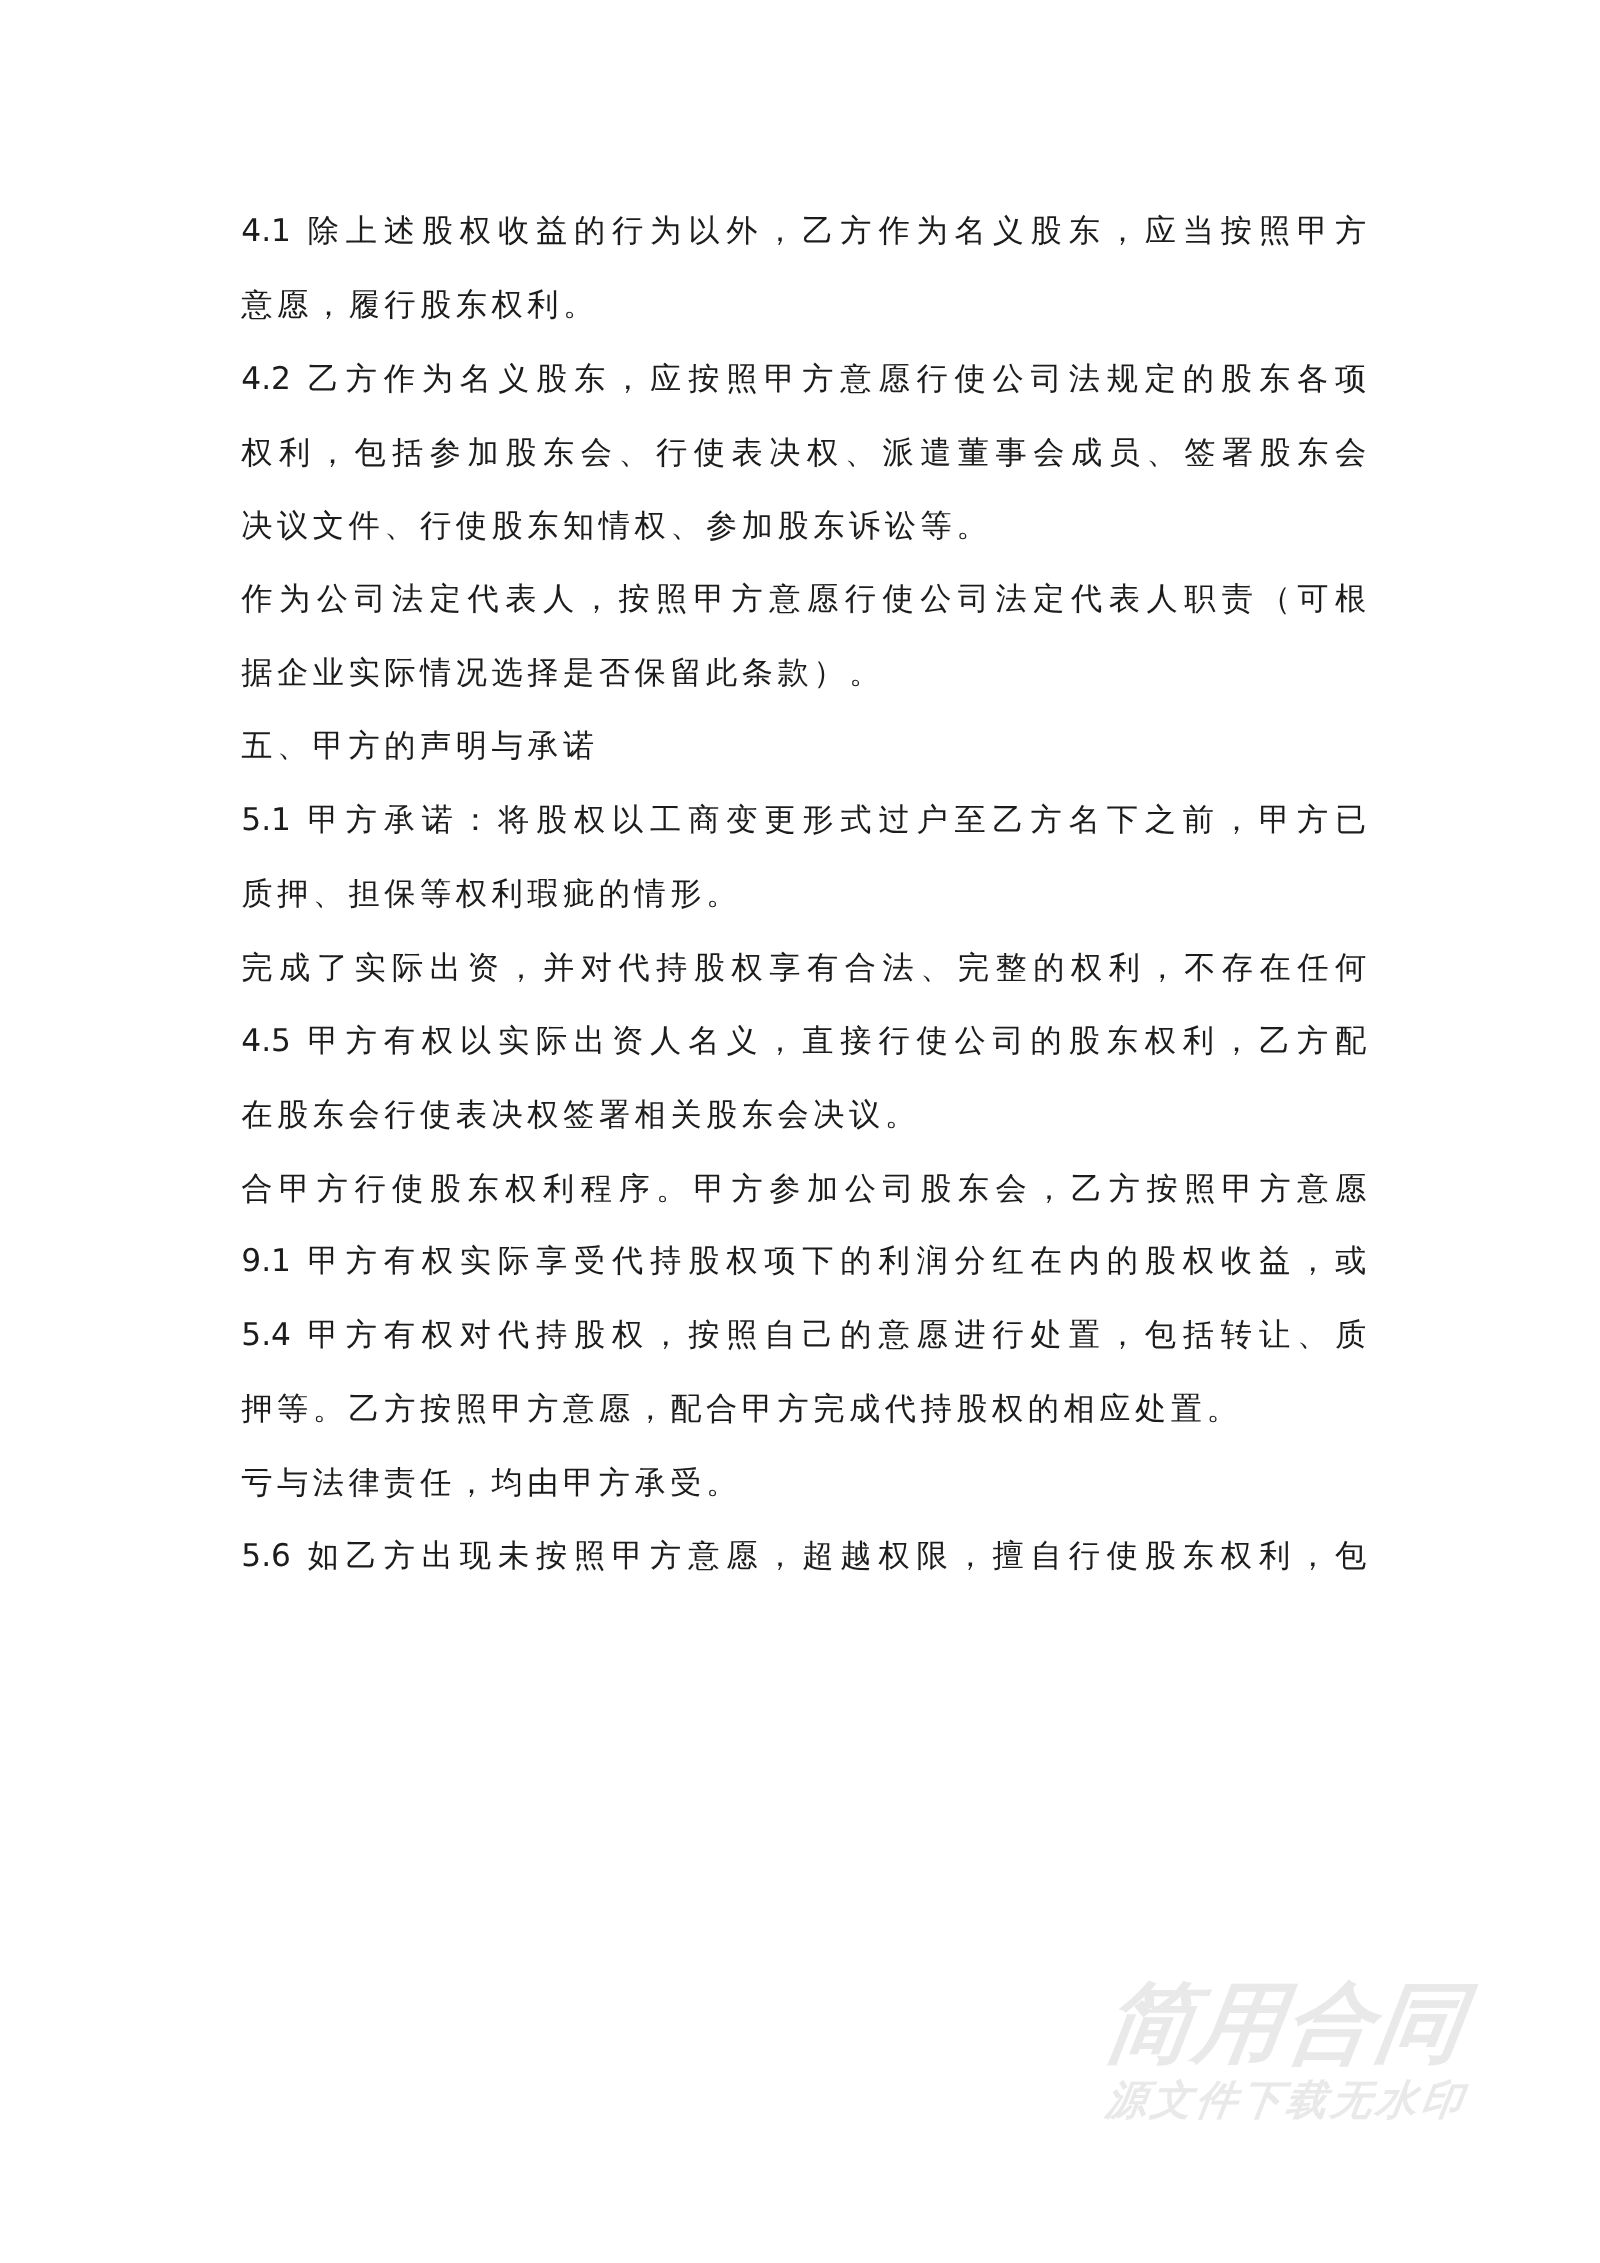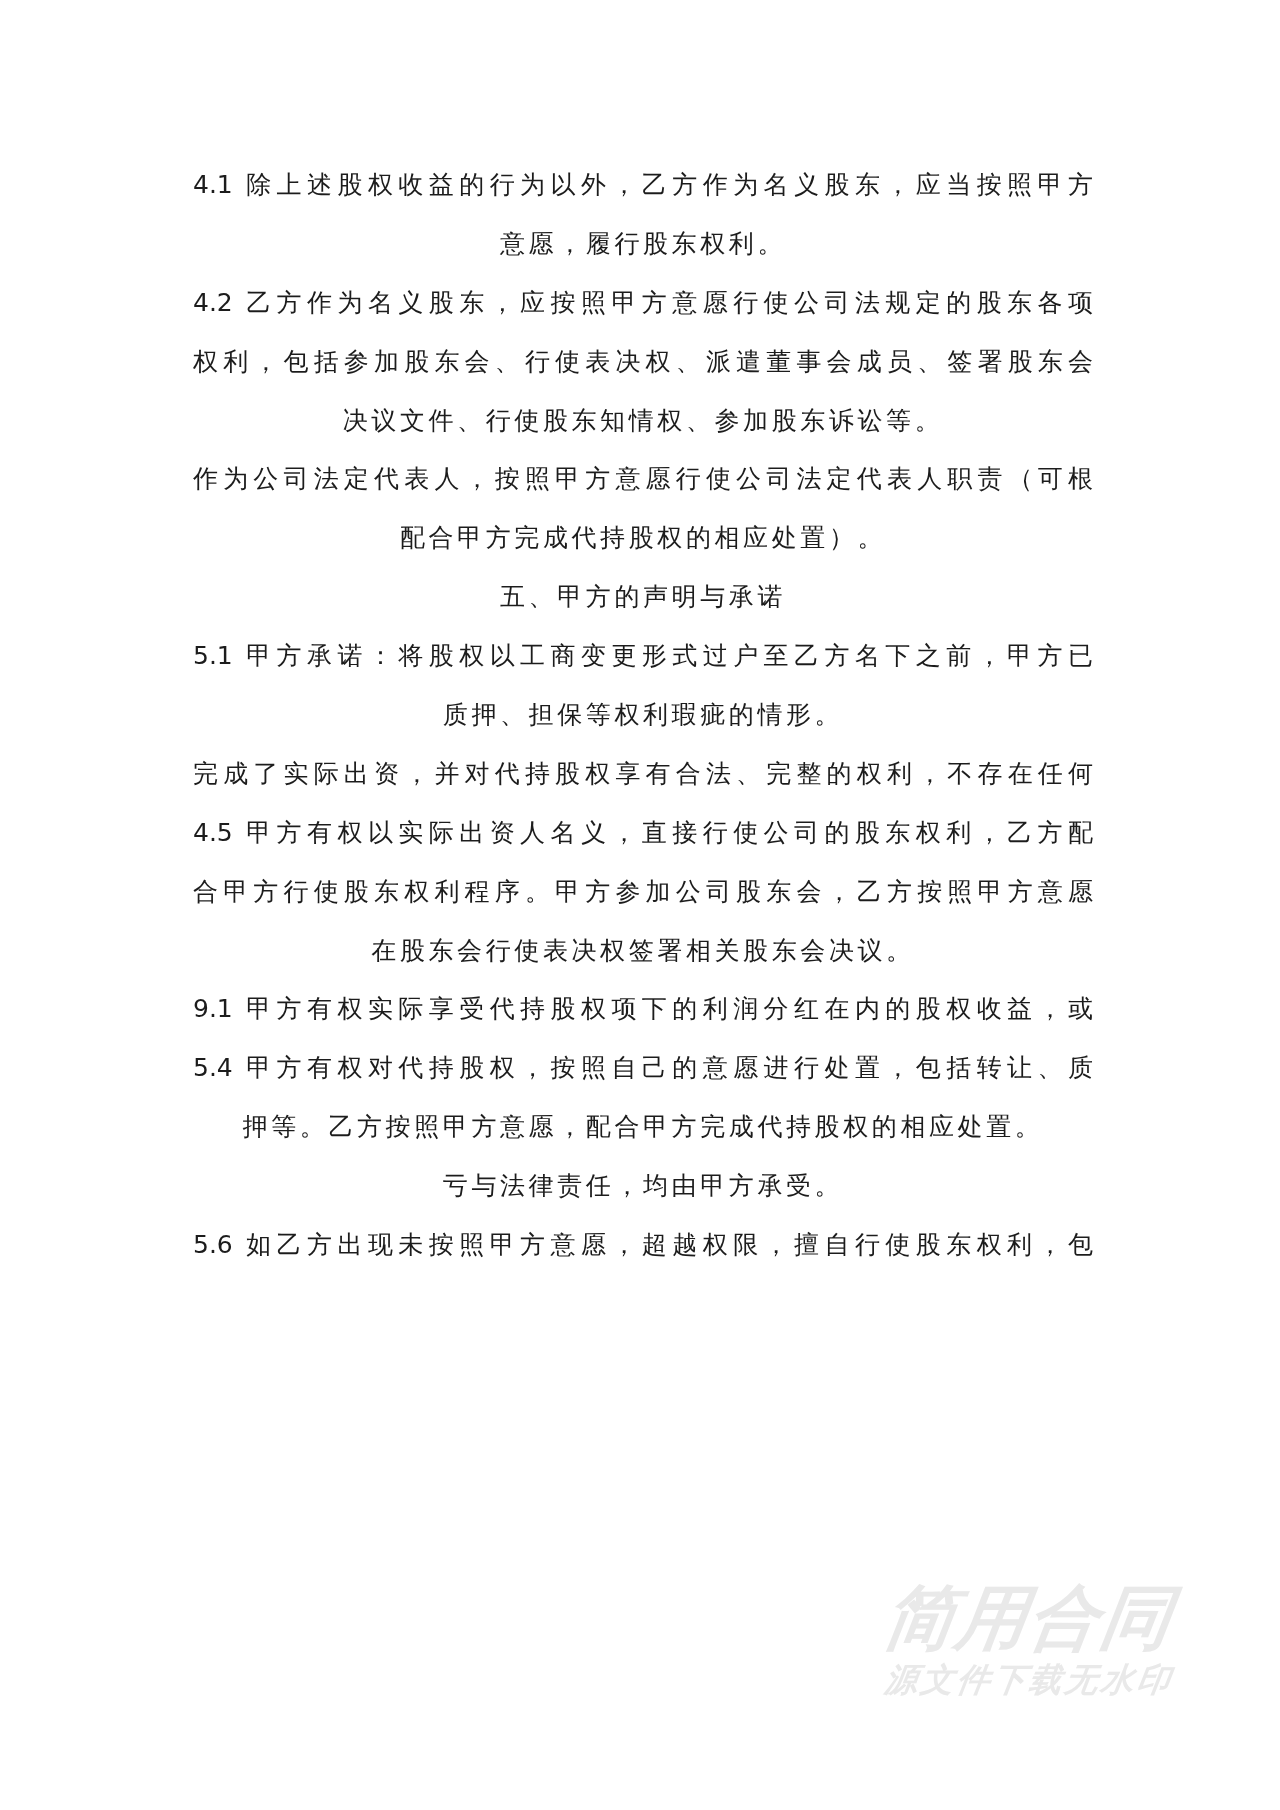--- a/index.html
+++ b/index.html
@@ -29,21 +29,20 @@
       top: 156px;
       width: 900px;
     }
     .line {
       height: 58.9px;
       line-height: 58.9px;
       font-size: 25px;
       letter-spacing: 3.6px;
       white-space: nowrap;
       color: #1c1c1c;
-      text-align: center;
     }
     .line.justify {
       text-align: justify;
       text-align-last: justify;
       letter-spacing: 0;
     }
     .watermark {
       position: absolute;
       left: 885px;
       top: 1580px;
@@ -77,28 +76,28 @@
 <body>
 
 <div class="page">
   <div class="content">
     <div class="line justify">4.1  除上述股权收益的行为以外，乙方作为名义股东，应当按照甲方</div>
     <div class="line">意愿，履行股东权利。</div>
     <div class="line justify">4.2 乙方作为名义股东，应按照甲方意愿行使公司法规定的股东各项</div>
     <div class="line justify">权利，包括参加股东会、行使表决权、派遣董事会成员、签署股东会</div>
     <div class="line">决议文件、行使股东知情权、参加股东诉讼等。</div>
     <div class="line justify">作为公司法定代表人，按照甲方意愿行使公司法定代表人职责（可根</div>
-    <div class="line">配合甲方完成代持股权的相应处置）。</div>
+    <div class="line">据企业实际情况选择是否保留此条款）。</div>
     <div class="line">五、甲方的声明与承诺</div>
     <div class="line justify">5.1  甲方承诺：将股权以工商变更形式过户至乙方名下之前，甲方已</div>
     <div class="line">质押、担保等权利瑕疵的情形。</div>
     <div class="line justify">完成了实际出资，并对代持股权享有合法、完整的权利，不存在任何</div>
     <div class="line justify">4.5 甲方有权以实际出资人名义，直接行使公司的股东权利，乙方配</div>
+    <div class="line">在股东会行使表决权签署相关股东会决议。</div>
     <div class="line justify">合甲方行使股东权利程序。甲方参加公司股东会，乙方按照甲方意愿</div>
-    <div class="line">在股东会行使表决权签署相关股东会决议。</div>
     <div class="line justify">9.1 甲方有权实际享受代持股权项下的利润分红在内的股权收益，或</div>
     <div class="line justify">5.4  甲方有权对代持股权，按照自己的意愿进行处置，包括转让、质</div>
     <div class="line">押等。乙方按照甲方意愿，配合甲方完成代持股权的相应处置。</div>
     <div class="line">亏与法律责任，均由甲方承受。</div>
     <div class="line justify">5.6  如乙方出现未按照甲方意愿，超越权限，擅自行使股东权利，包</div>
   </div>
 
   <div class="watermark">
     <div class="wm-title">简用合同</div>
     <div class="wm-sub">源文件下载无水印</div>

